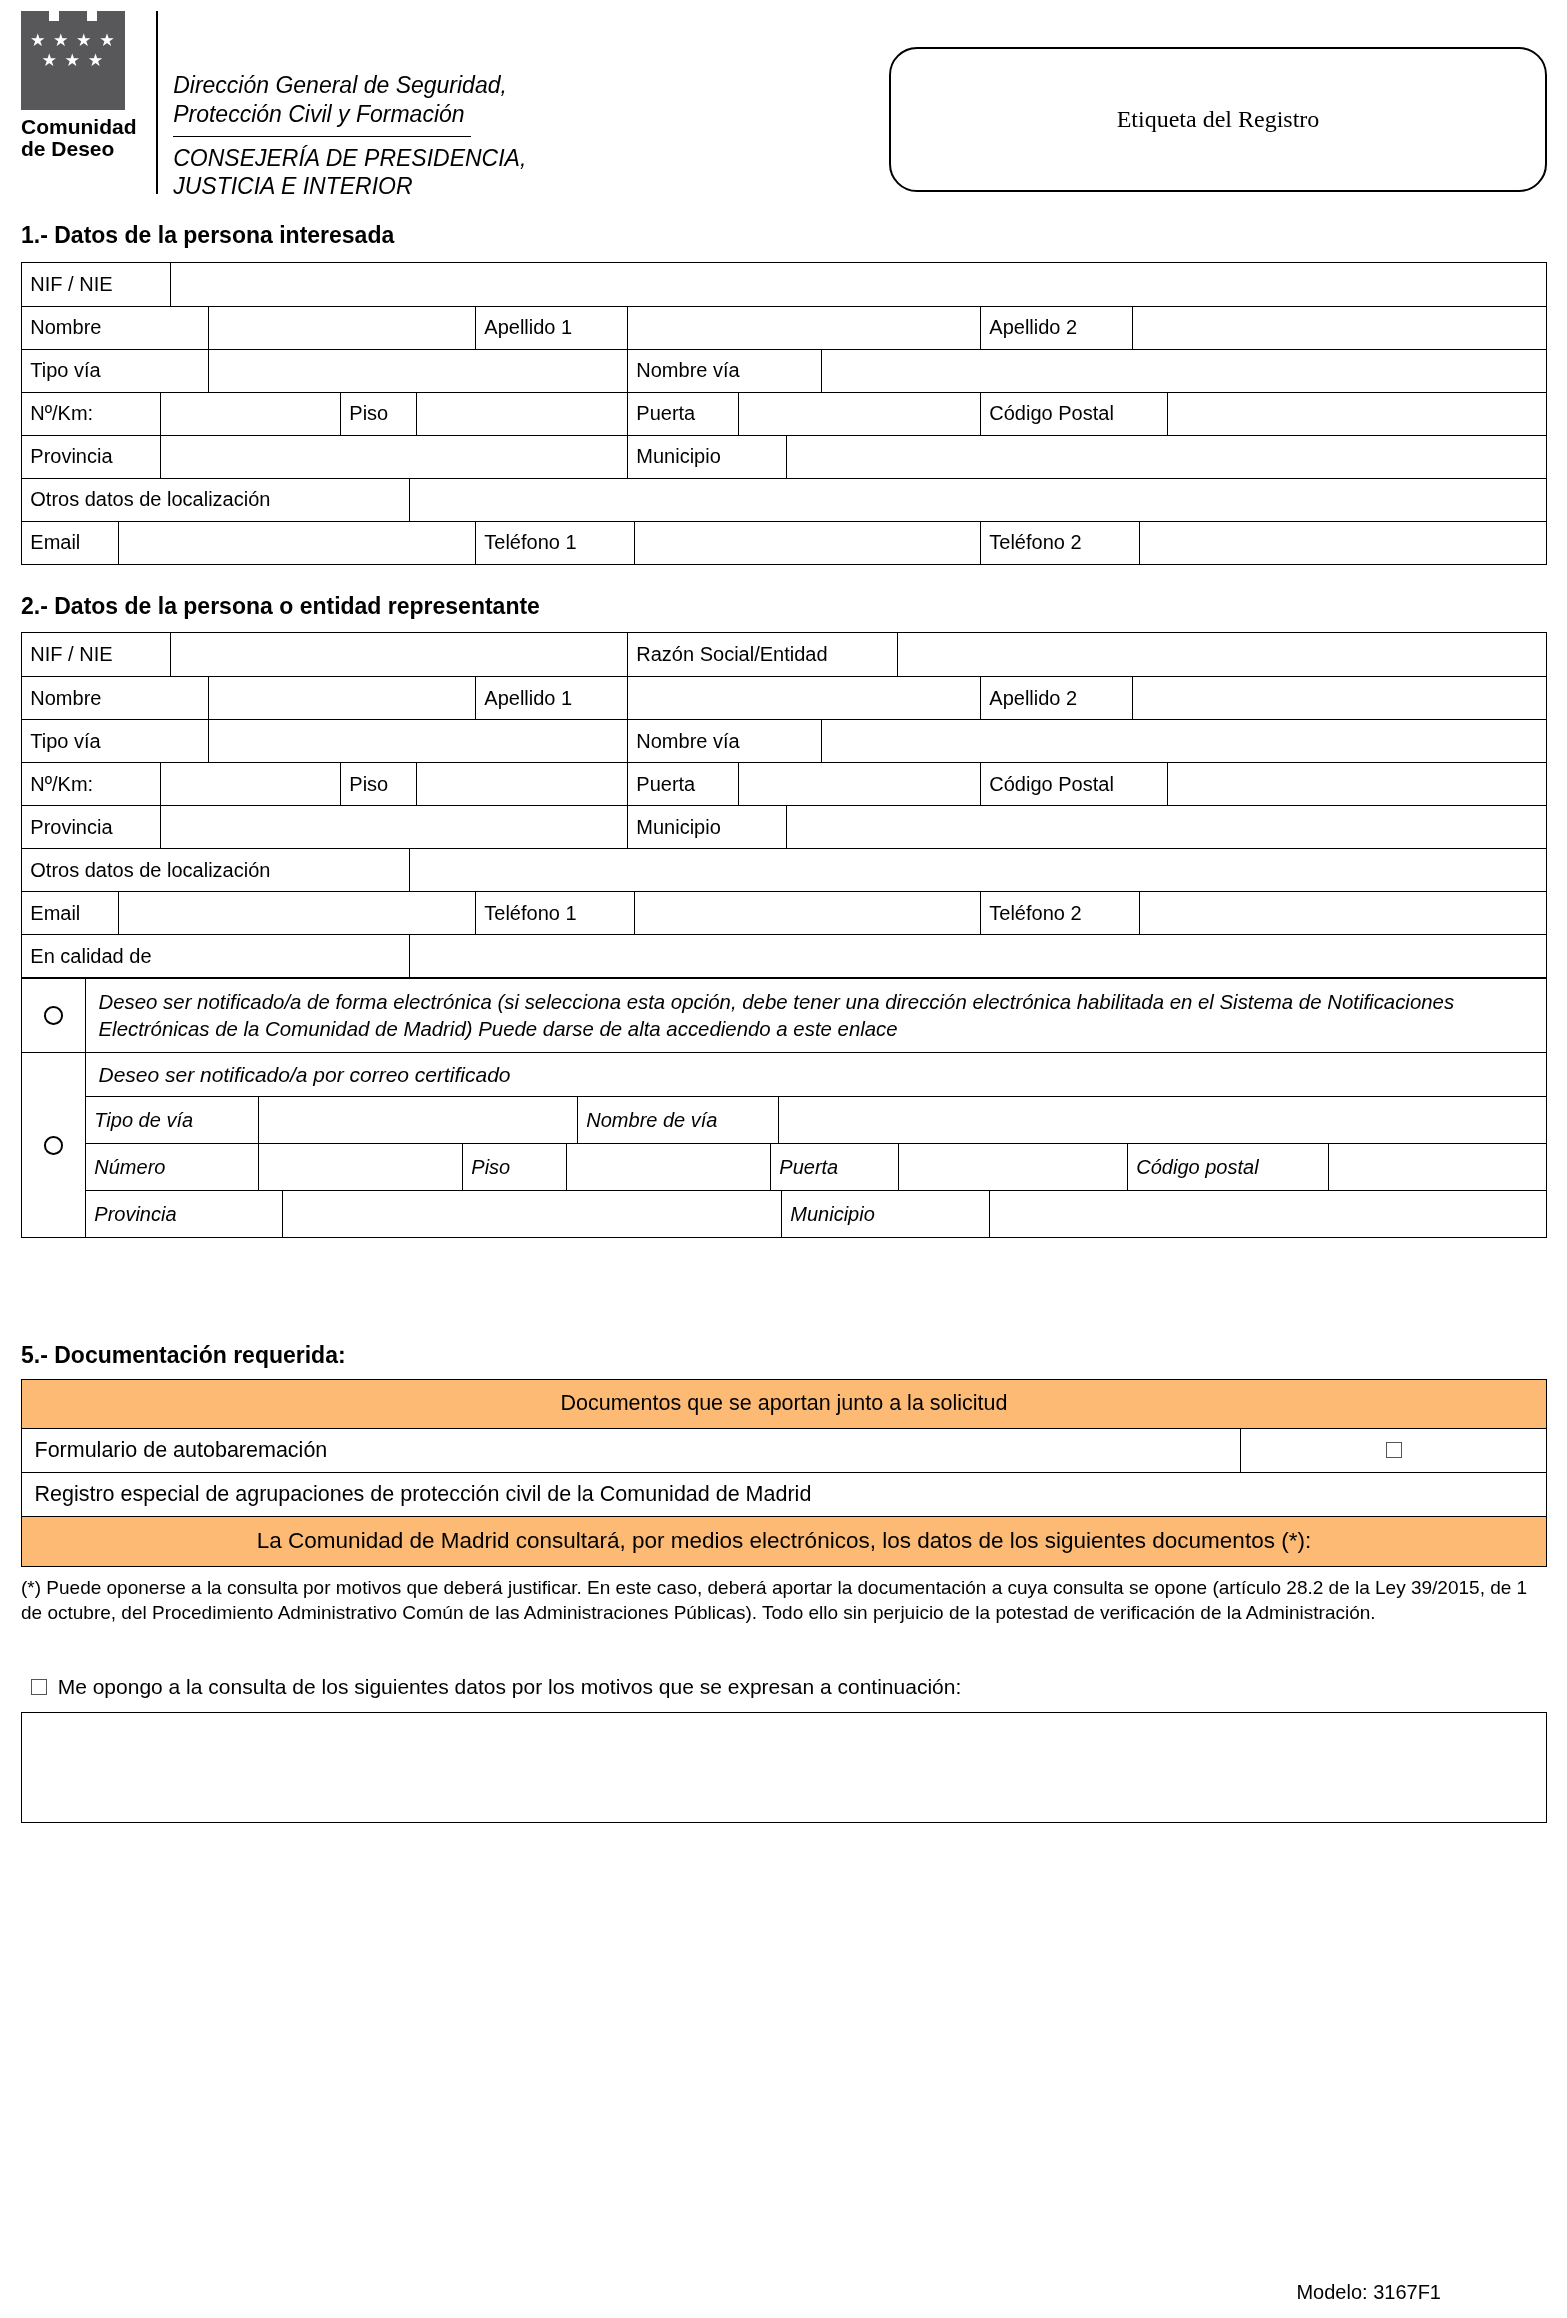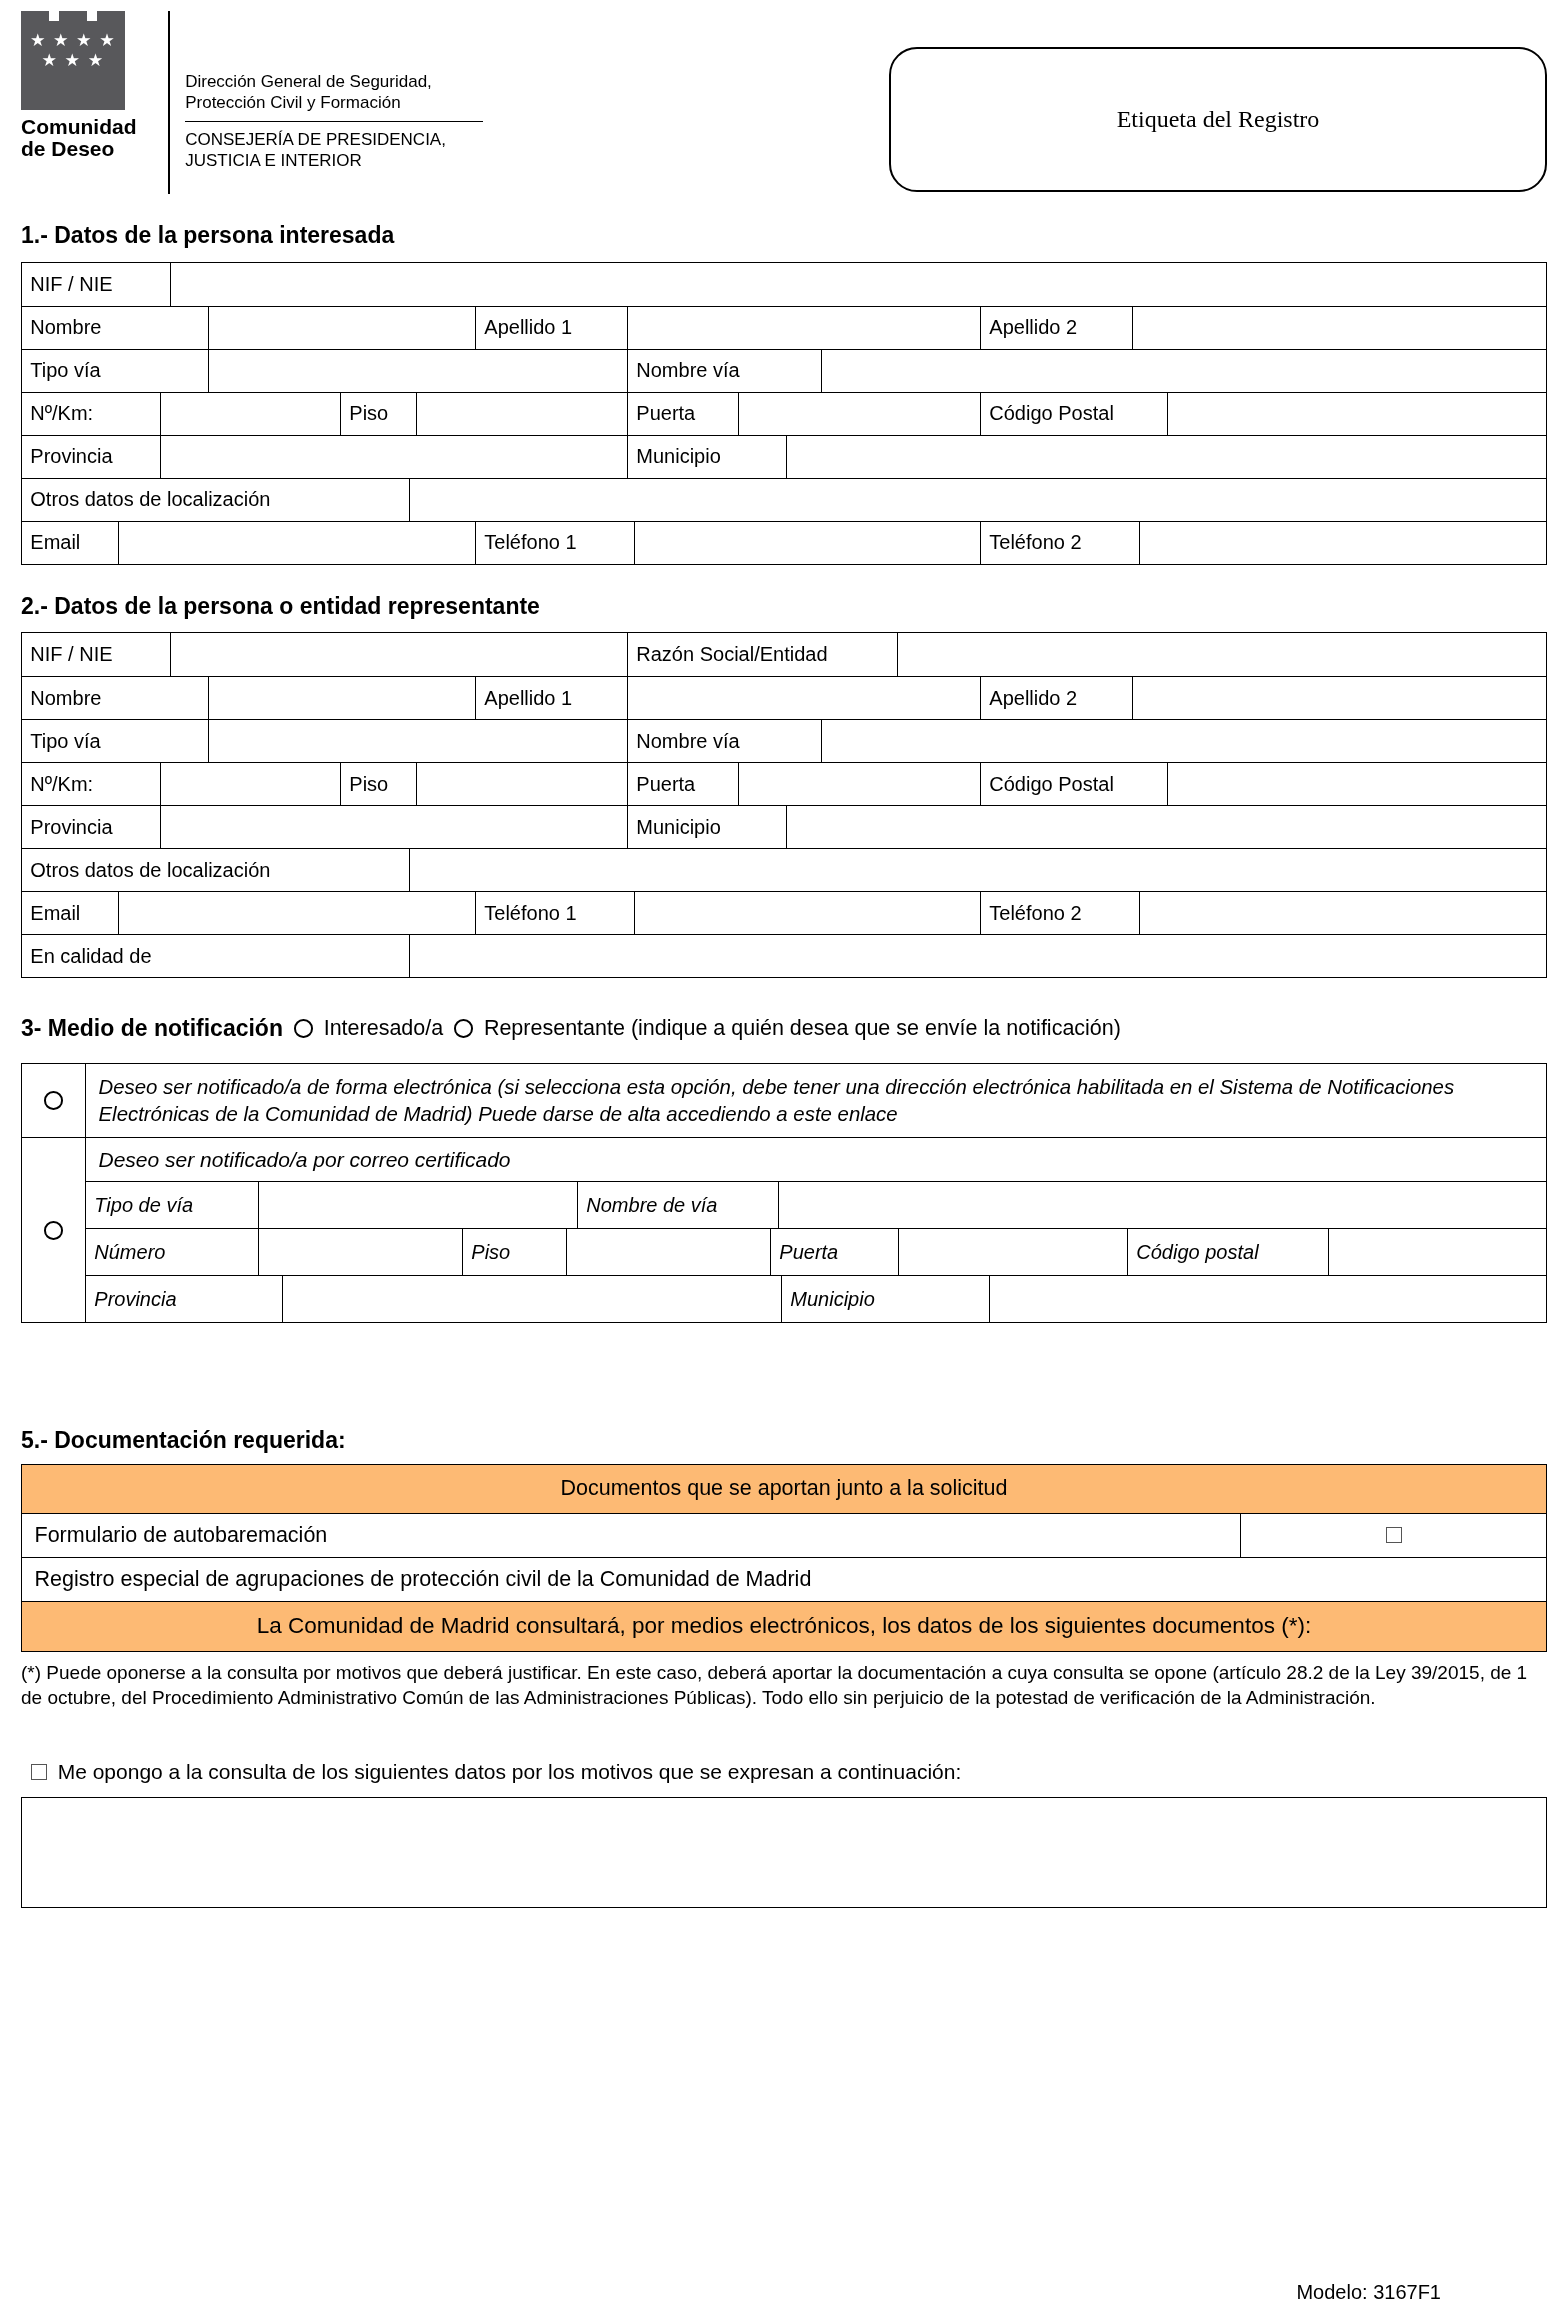--- a/index.html
+++ b/index.html
@@ -13,21 +13,21 @@
   .page { width: 1568px; height: 2319px; padding: 11px 21px 0 21px; position: relative; }
 
   
   .header { display: flex; align-items: flex-start; }
   .logo-block { width: 122px; flex: 0 0 auto; }
   .flag-tabs { display: flex; justify-content: space-between; width: 104px; }
   .flag-tabs span { width: 28px; height: 10.4px; background: #58585b; display: block; }
   .flag-body { width: 104px; height: 89px; background: #58585b; color: #fff; text-align: center; padding-top: 8.3px; }
   .stars { font-size: 17.3px; letter-spacing: 1.4px; line-height: 1.2; }
   .brand { font-weight: bold; font-size: 21px; line-height: 1.06; margin-top: 5.5px; }
-  .org-block { border-left: 2.8px solid #000; margin-left: 25px; padding: 60px 0 0 15.2px; height: 183px; font-size: 17px; line-height: 1.25; flex: 0 0 auto; }
+  .org-block { border-left: 2.8px solid #000; margin-left: 13px; padding: 60px 0 0 15.2px; height: 183px; font-size: 23px; line-height: 1.25; flex: 0 0 auto; font-style: italic; }
   .org-divider { width: 298px; border-top: 1.4px solid #000; margin: 7px 0; }
   .registry-box {
     margin-left: auto; margin-top: 36px;
     width: 658px; height: 145px;
     border: 2.8px solid #000; border-radius: 28px;
     display: flex; align-items: center; justify-content: center;
     font-family: "Liberation Serif", serif; font-size: 24px;
   }
 
   
@@ -220,27 +220,20 @@
       <div class="cell fld" style="flex:0 0 346px"></div>
       <div class="cell lbl" style="width:159px">Teléfono 2</div>
       <div class="cell fld"></div>
     </div>
     <div class="frow">
       <div class="cell lbl" style="width:388px">En calidad de</div>
       <div class="cell fld"></div>
     </div>
   </div>
 
-  <div class="nheading">
-    <span class="bold">3- Medio de notificación</span>
-    <span class="radio"></span>
-    <span>Interesado/a</span>
-    <span class="radio"></span>
-    <span>Representante (indique a quién desea que se envíe la notificación)</span>
-  </div>
 
   <div class="ntable">
     <div class="nrow">
       <div class="nradio-col">
         <span class="radio"></span>
       </div>
       <div class="ncontent">
         <div class="ntext">Deseo ser notificado/a de forma electrónica (si selecciona esta opción, debe tener una dirección electrónica habilitada en el Sistema de Notificaciones Electrónicas de la Comunidad de Madrid) Puede darse de alta accediendo a este enlace</div>
       </div>
     </div>

